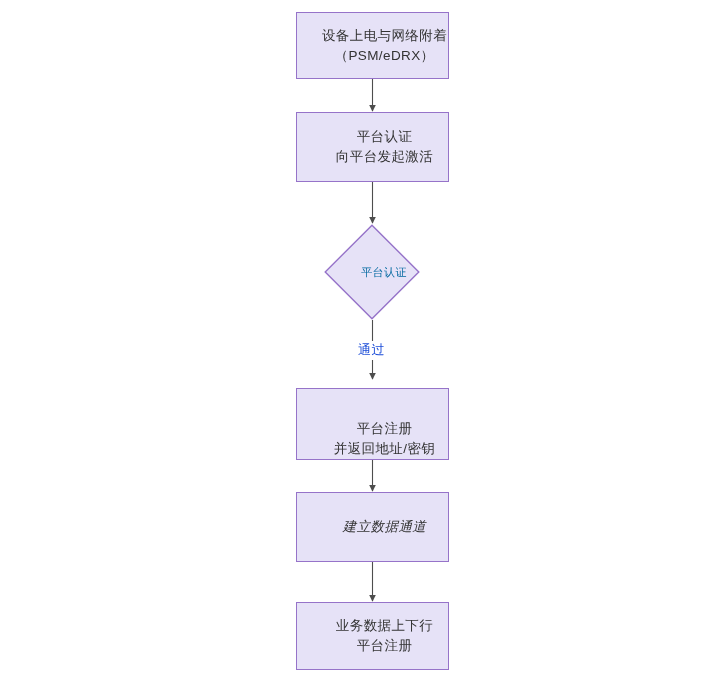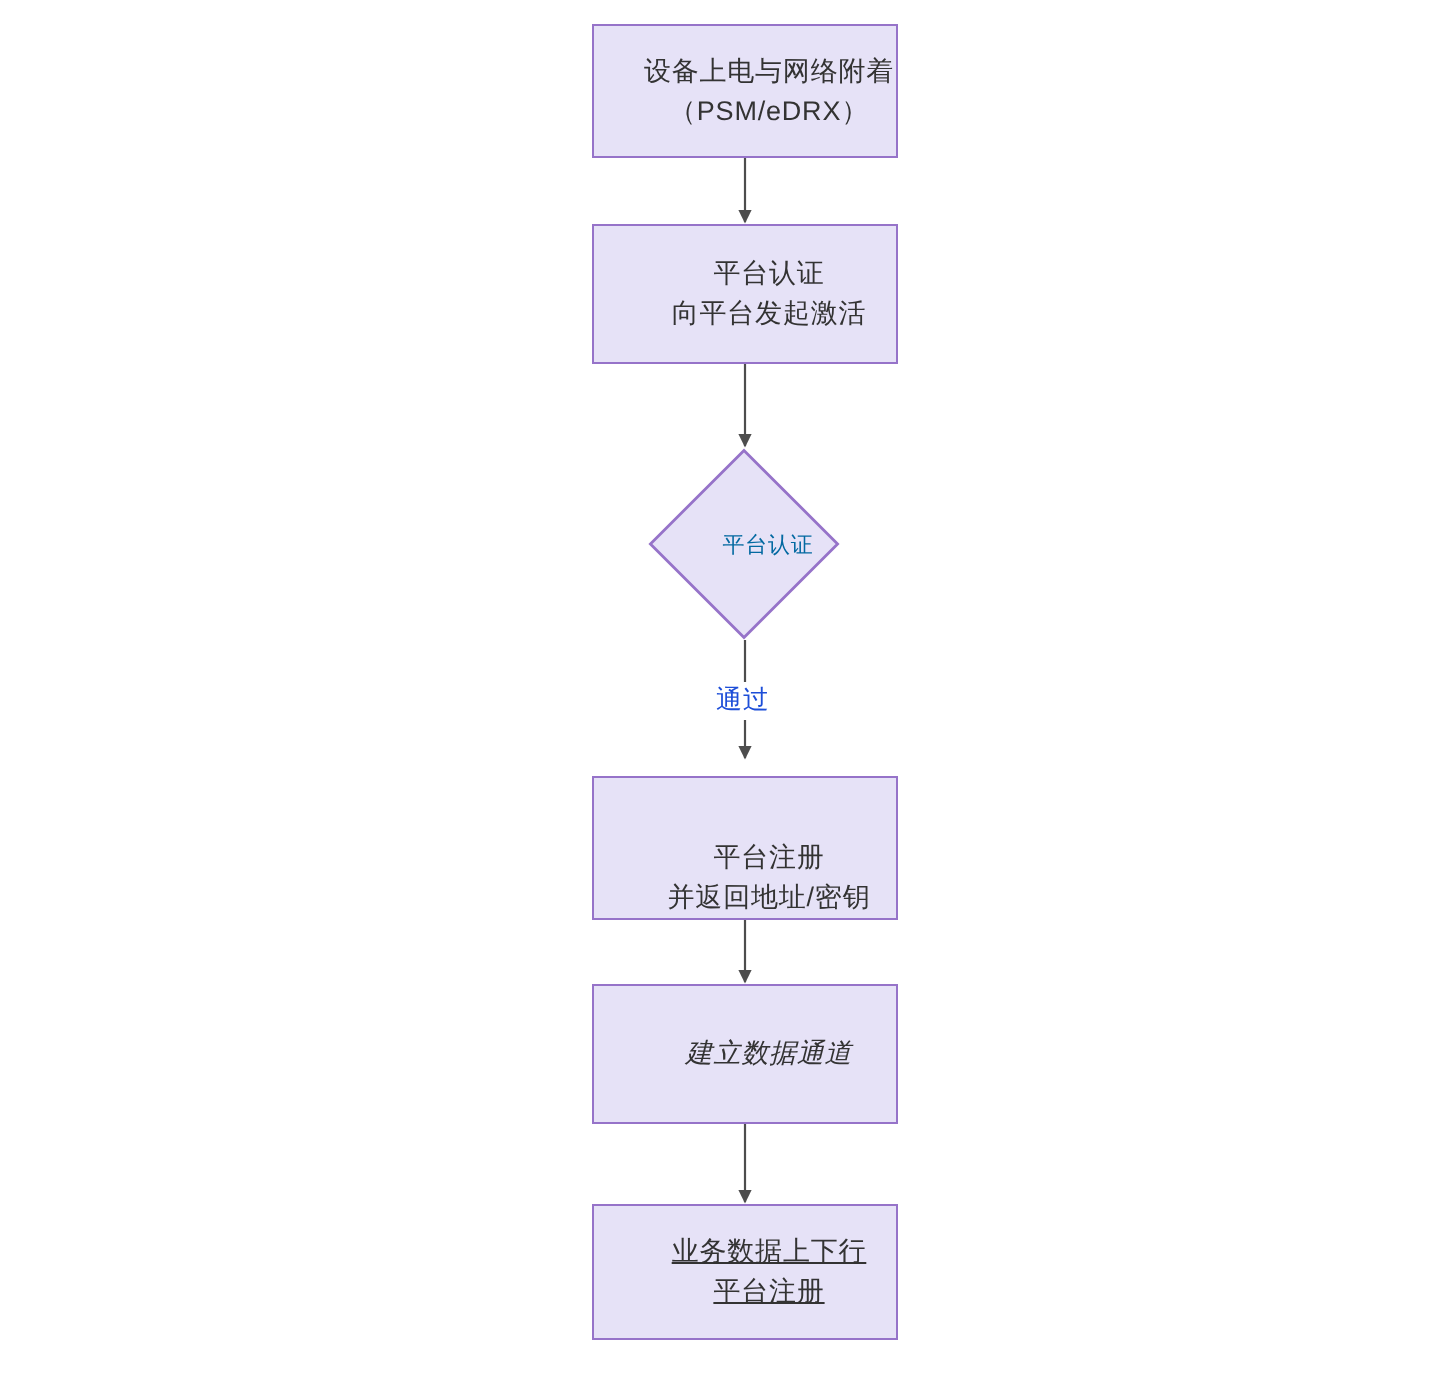--- a/index.html
+++ b/index.html
@@ -132,16 +132,16 @@
 
 <div class="node" style="left:296px; top:388px; width:153px; height:72px;justify-content:flex-end;">
   <span class="line1">平台注册</span>
   <span class="line2">并返回地址/密钥</span>
 </div>
 
 <div class="node" style="left:296px; top:492px; width:153px; height:70px;font-style:italic;">
   <span class="line1">建立数据通道</span>
 </div>
 
-<div class="node" style="left:296px; top:602px; width:153px; height:68px;text-decoration:underline;">
+<div class="node" style="left:296px; top:602px; width:153px; height:68px;">
   <span class="line1">业务数据上下行</span>
   <span class="line2">平台注册</span>
 </div>
 
 </body></html>

